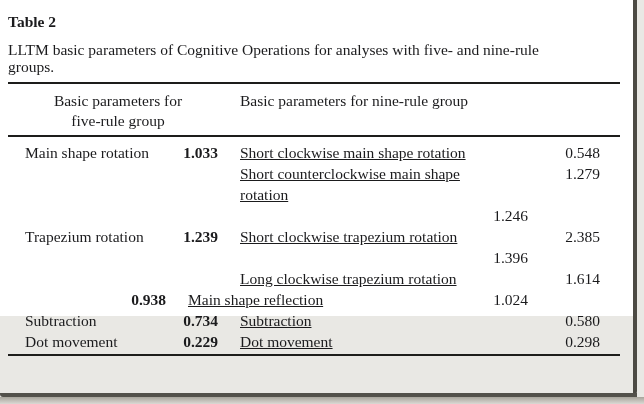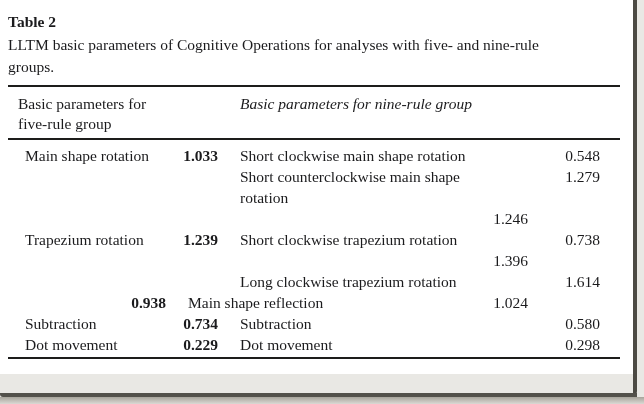--- a/index.html
+++ b/index.html
@@ -12,21 +12,21 @@
     background: #e9e8e4;
     overflow: hidden;
     font-family: "Liberation Serif", "DejaVu Serif", serif;
     color: #1b1b1d;
   }
 
   .paper {
     position: absolute;
     left: 0; top: 0;
     width: 634px;
-    height: 374px;
+    height: 316px;
     background: #ffffff;
     padding: 12px 14px 0 8px;
   }
 
   .page-right-edge {
     position: absolute;
     left: 633px; top: 0;
     width: 4px; height: 395px;
     background: #4c4a44;
     border-bottom-right-radius: 4px;
@@ -46,51 +46,51 @@
   }
 
   .table-title {
     font-size: 15.5px;
     font-weight: 700;
     line-height: 20px;
     white-space: pre;
   }
 
   .table-caption {
-    margin-top: 2px;
+    margin-top: 9px;
     font-size: 15.5px;
-    line-height: 22px;
+    line-height: 17px;
     white-space: pre;
   }
 
   .rule {
     height: 2px;
     background: #1d1d1b;
     width: 612px;
   }
   .rule-top { margin-top: 7px; }
 
   .tbl { width: 612px; font-size: 15.5px; }
 
   .grid-row {
     display: grid;
     grid-template-columns: 158px 52px 330px 72px;
     align-items: start;
     line-height: 21px;
   }
 
   .hdr { padding-top: 7px; padding-bottom: 4px; line-height: 20px; }
-  .h-left  { grid-column: 1 / 3; padding-left: 10px; white-space: pre; }
-  .h-right { grid-column: 3 / 5; padding-left: 22px; white-space: pre; font-style: italic; }
+  .h-left  { grid-column: 1 / 3; padding-left: 10px; white-space: pre; text-align: center; }
+  .h-right { grid-column: 3 / 5; padding-left: 22px; white-space: pre; }
 
   .body-rows { padding-top: 5px; padding-bottom: 2px; }
 
   .c-label { padding-left: 17px; white-space: pre; }
   .c-val   { text-align: right; white-space: pre; font-weight: bold; }
-  .c-desc  { padding-left: 22px; white-space: pre; }
+  .c-desc  { padding-left: 22px; white-space: pre; text-decoration: underline; }
   .c-dval  { text-align: right; padding-right: 20px; white-space: pre; }
 </style>
 </head>
 <body>
 
 <div class="page-frame">
   <div class="paper">
 
     <div class="table-title">Table 2</div>
     <div class="table-caption">LLTM basic parameters of Cognitive Operations for analyses with five- and nine-rule
@@ -127,21 +127,21 @@
         <div class="grid-row">
           <div class="c-label"></div>
           <div class="c-val"></div>
           <div class="c-dval">1.246</div>
         </div>
 
         <div class="grid-row">
           <div class="c-label">Trapezium rotation</div>
           <div class="c-val">1.239</div>
           <div class="c-desc">Short clockwise trapezium rotation</div>
-          <div class="c-dval">0.738</div>
+          <div class="c-dval">2.385</div>
         </div>
 
         <div class="grid-row">
           <div class="c-label"></div>
           <div class="c-val"></div>
           <div class="c-dval">1.396</div>
         </div>
 
         <div class="grid-row">
           <div class="c-label"></div>

